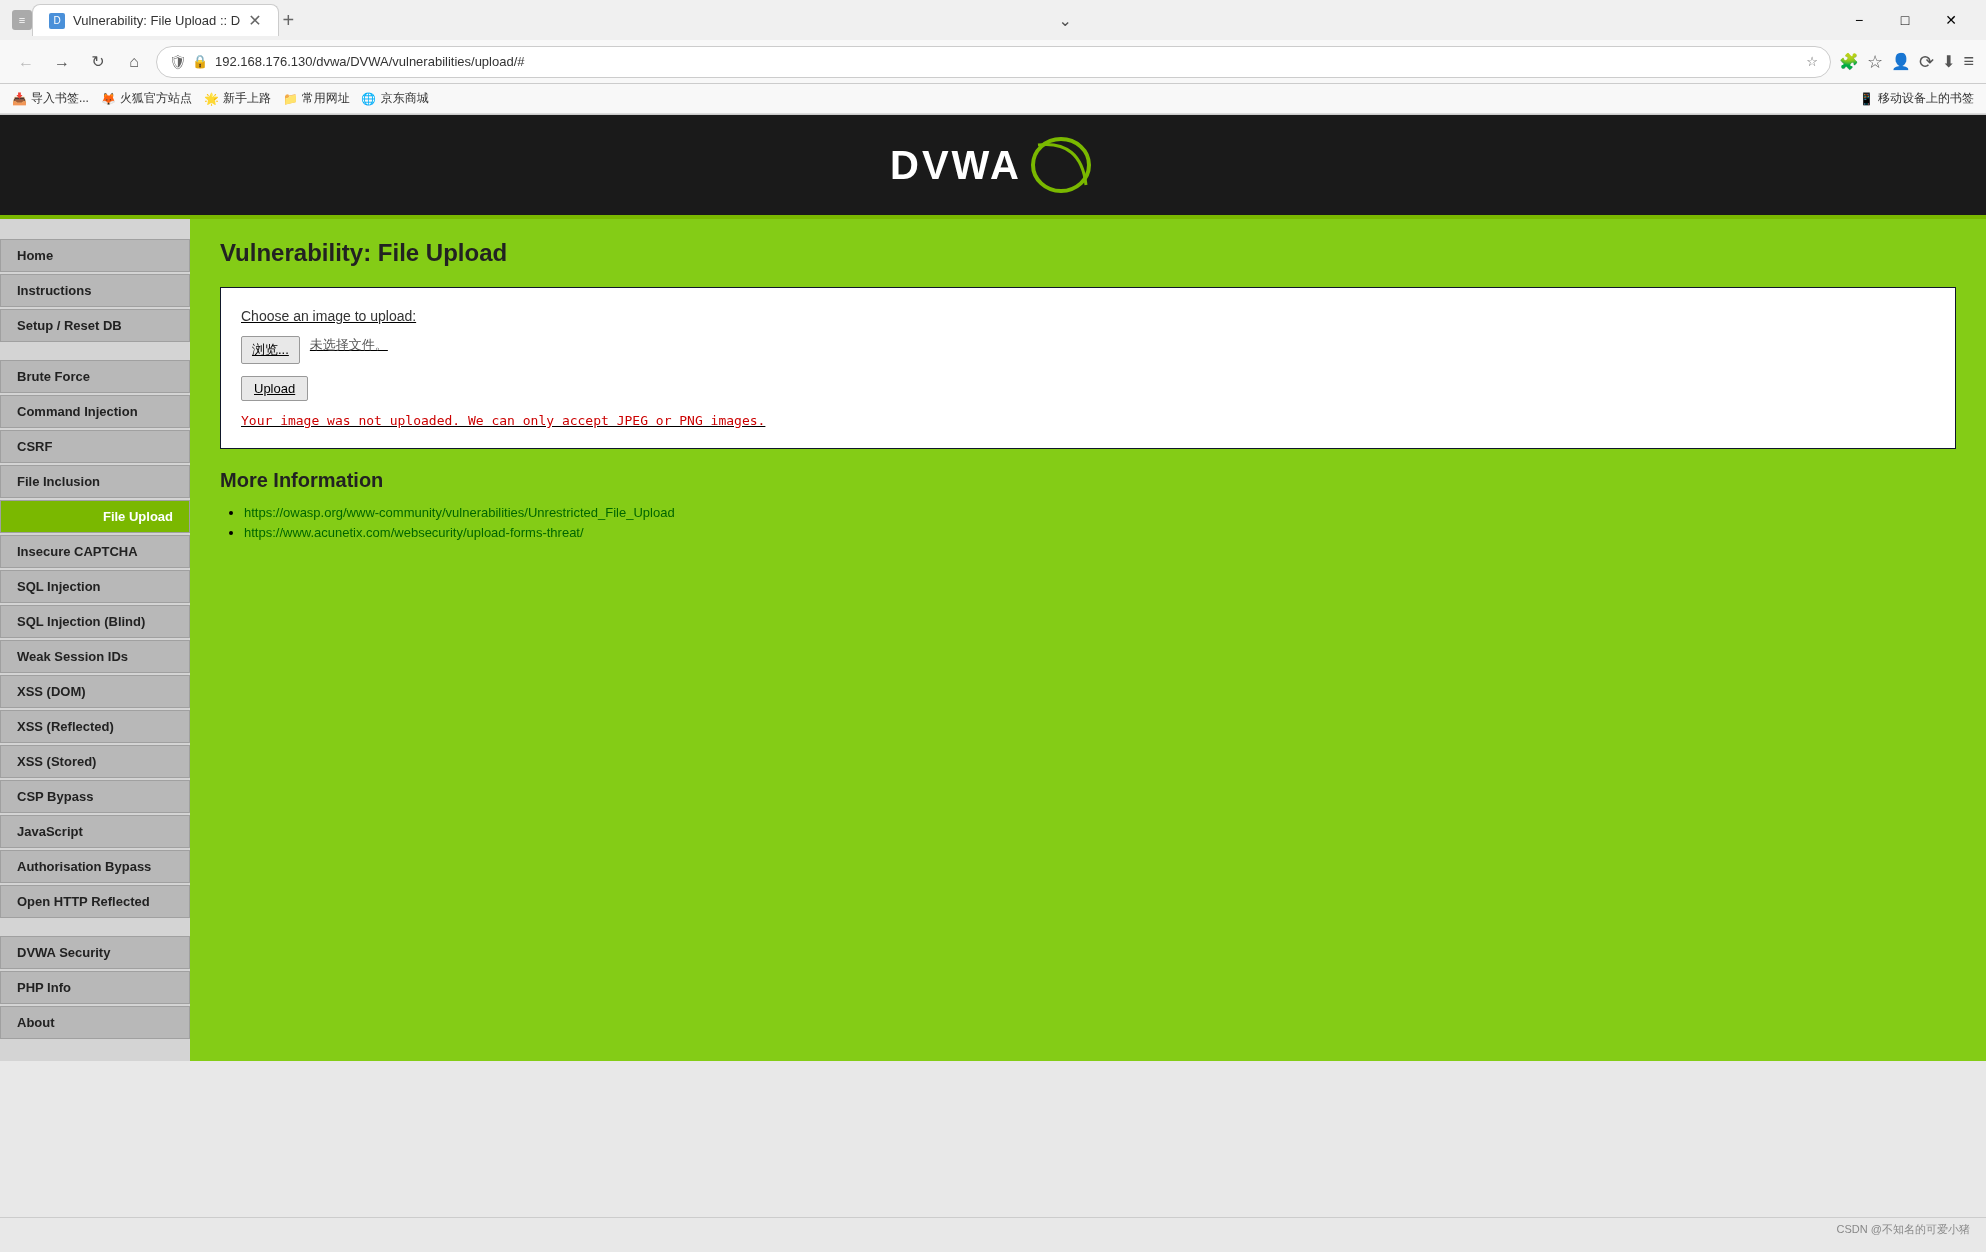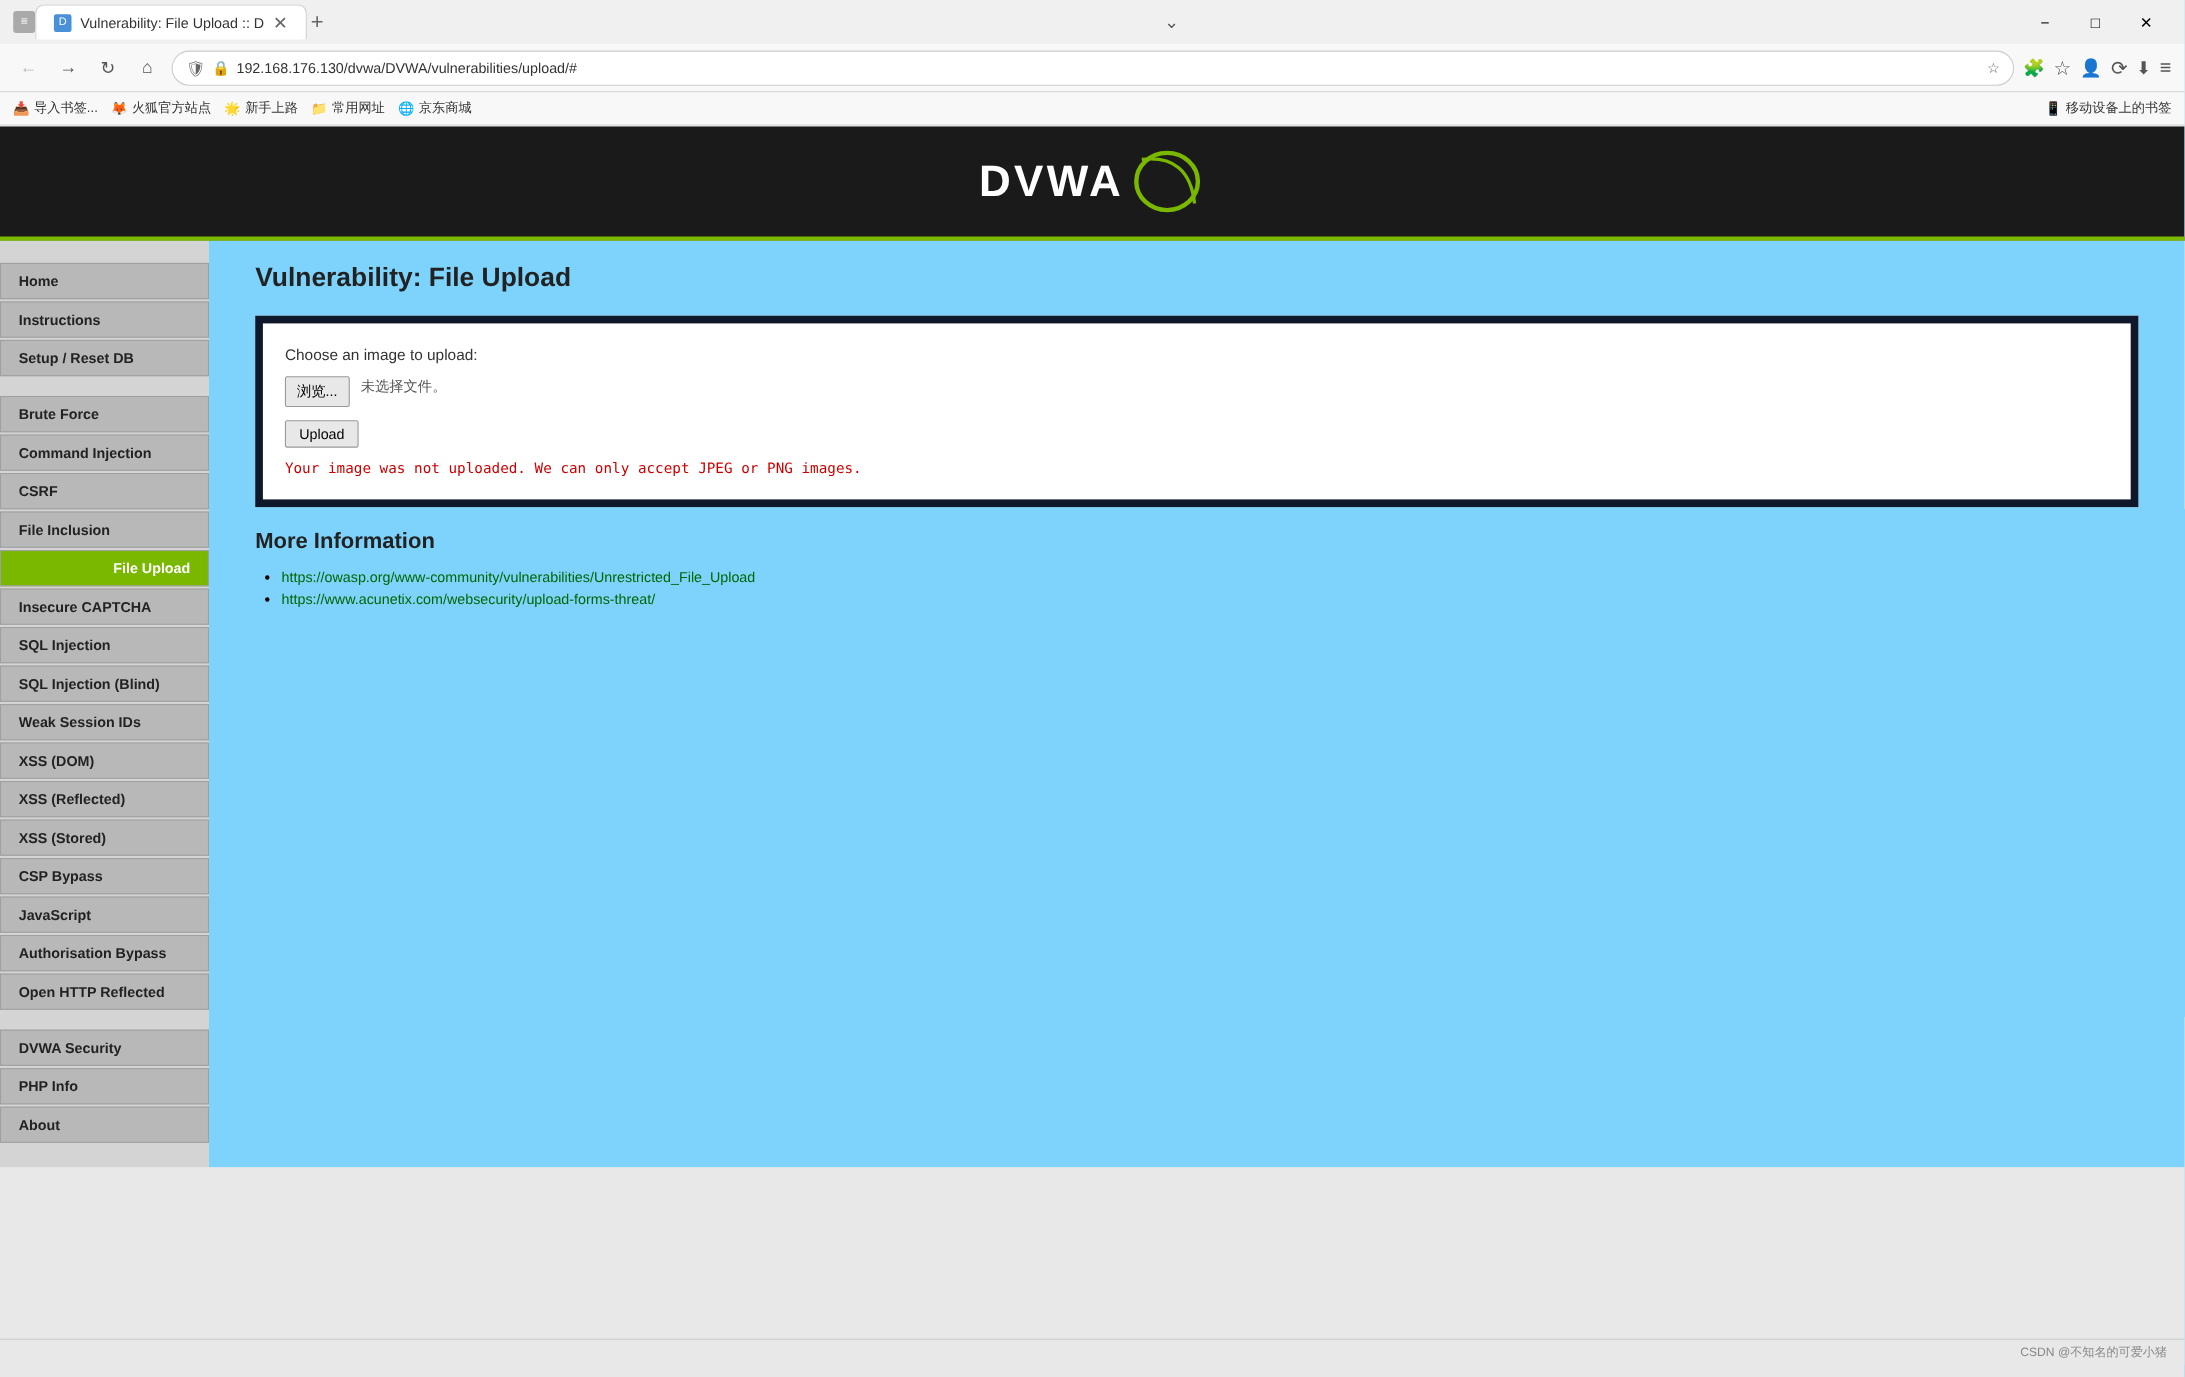--- a/index.html
+++ b/index.html
@@ -161,34 +161,35 @@
     .sidebar-item.active {
       background: #7ab800;
       color: #fff;
       text-align: right;
     }
     .sidebar-divider { height: 16px; }
 
     
     .main-content {
       flex: 1;
-      padding: 20px 42px;
-      background: #7dd3fc;
+      padding: 20px 30px;
+      background: #84cc16;
     }
     .page-title {
       font-size: 24px;
       font-weight: bold;
       color: #222;
       margin-bottom: 20px;
     }
     .content-box {
       background: #fff;
-      border: 7px solid #0f172a;
+      border: 1px solid #0f172a;
       padding: 20px;
       margin-bottom: 20px;
+      text-decoration: underline;
     }
     .content-box-label {
       font-size: 14px;
       color: #333;
       margin-bottom: 12px;
     }
     .file-upload-row {
       display: flex;
       align-items: flex-start;
       gap: 10px;

